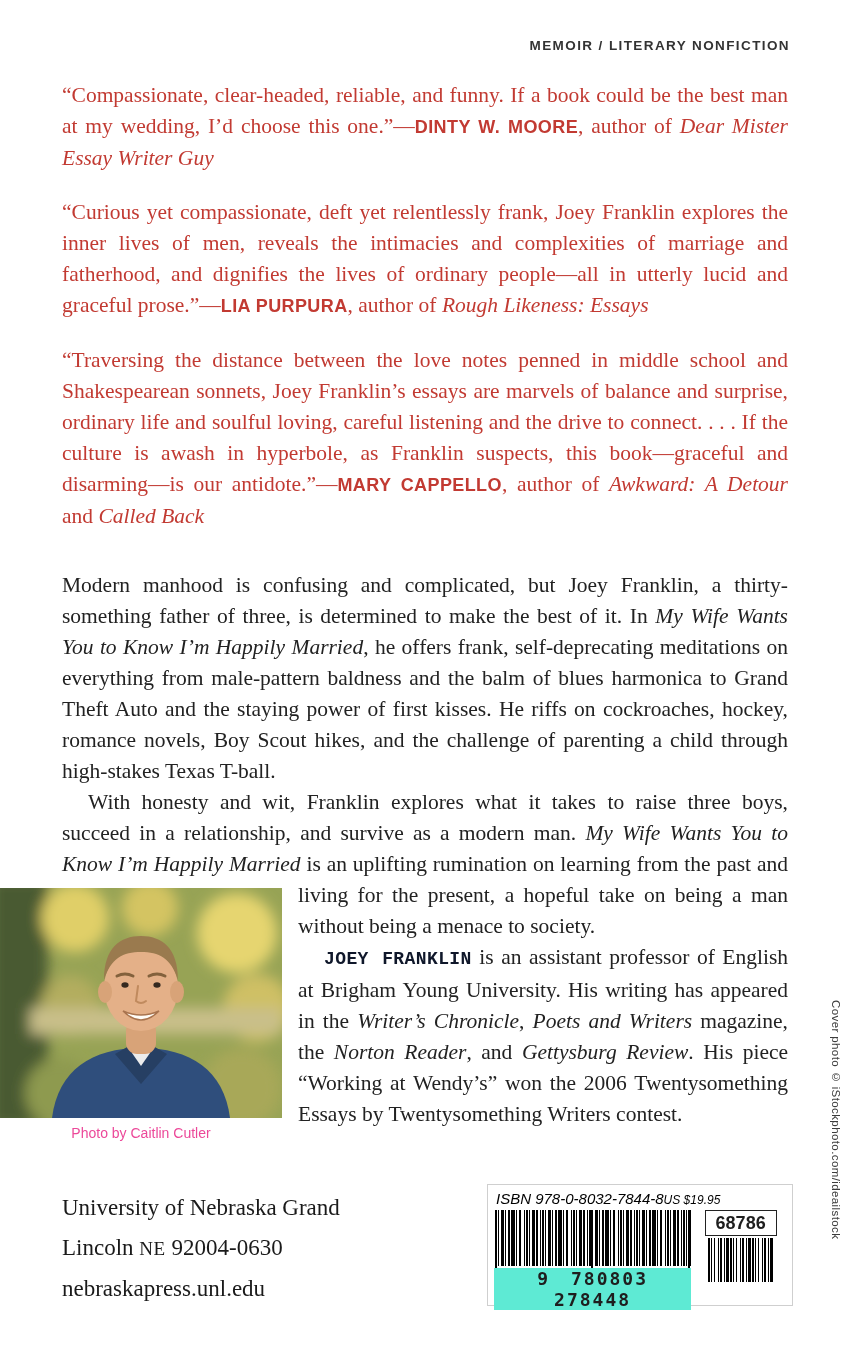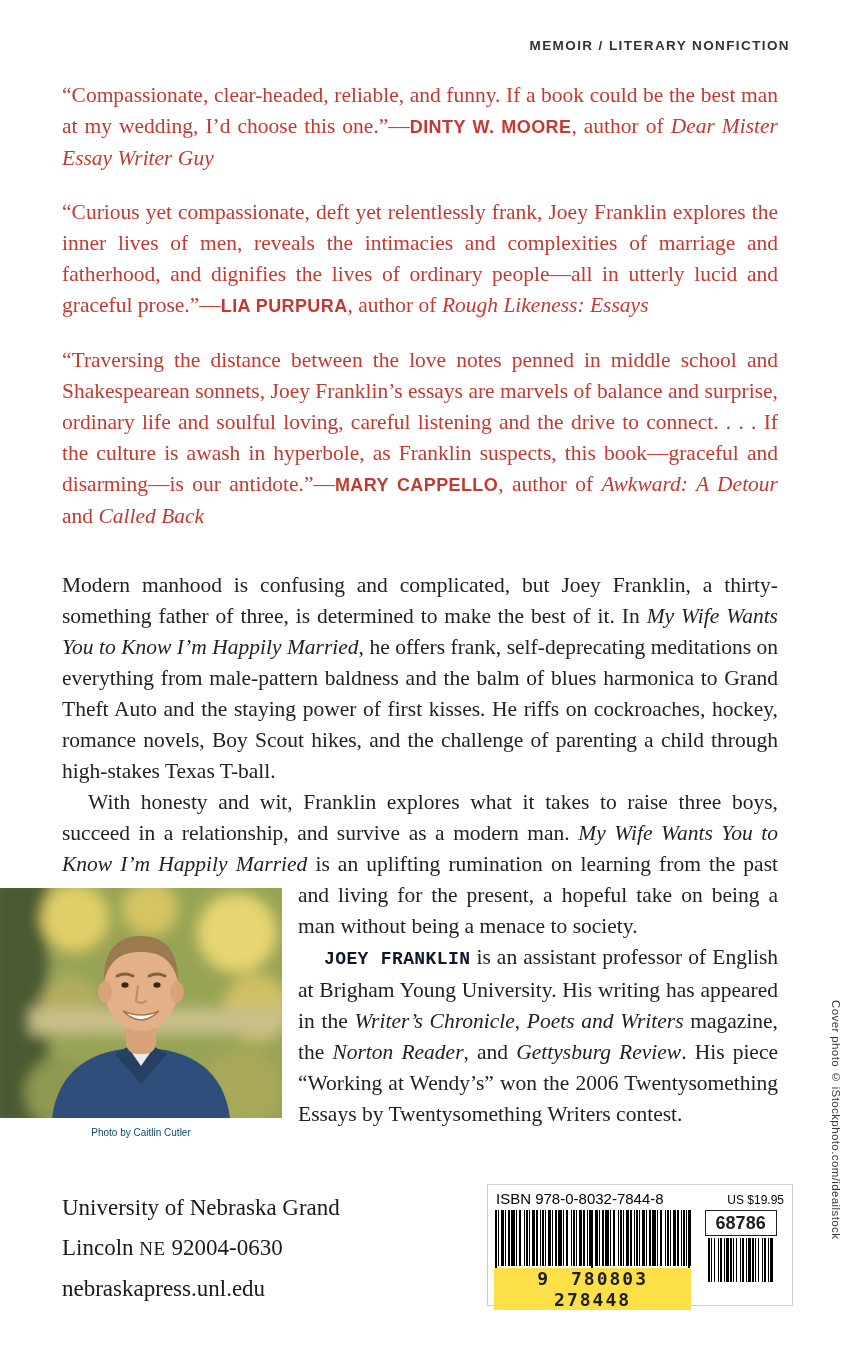--- a/index.html
+++ b/index.html
@@ -7,21 +7,21 @@
   .page {
     position:relative; width:850px; height:1360px; margin:0 auto;
     background:#ffffff; overflow:hidden; color:#1e1e1e;
     font-family:"Liberation Serif", serif;
   }
   .category {
     position:absolute; top:38px; right:60px;
     font-family:"Liberation Sans", sans-serif;
     font-size:13.5px; font-weight:600; letter-spacing:1.4px; color:#333;
   }
-  .content { position:absolute; left:62px; right:72px; top:80px; }
+  .content { position:absolute; left:62px; right:62px; top:80px; }
   .blurb {
     color:#c23a32; font-size:21.5px; line-height:31px;
     text-align:justify; margin-bottom:23px;
   }
   .blurb:last-of-type { margin-bottom:0; }
   .seg-name {
     font-family:"Liberation Sans", sans-serif; font-weight:bold;
     font-size:18px; letter-spacing:0.4px;
   }
   .seg-title { font-style:italic; }
@@ -32,47 +32,47 @@
     font-family:Liberation Mono, monospace; font-weight:bold;
     font-size:18px; letter-spacing:0.4px; color:#0f172a;
   }
   .photo-float {
     float:left; display:block; width:282px;
     margin:8px 16px 2px -62px; text-align:center; text-indent:0;
   }
   .photo-float svg { display:block; }
   .photo-caption {
     display:block; font-family:"Liberation Sans", sans-serif;
-    font-size:10px; color:#0c4a6e; margin-top:6px; line-height:18px;
+    font-size:14px; color:#ec4899; margin-top:6px; line-height:18px;
   }
   .credit {
     position:absolute; top:1000px; right:8px;
     writing-mode:vertical-rl;
     font-family:"Liberation Sans", sans-serif;
     font-size:11.5px; letter-spacing:0.4px; color:#3c3c3c;
   }
   .publisher {
     position:absolute; left:62px; top:1188px;
     font-size:23px; line-height:40px; color:#1a1a1a;
   }
   .publisher .sc { font-size:19px; letter-spacing:0.6px; }
   .barcode-box {
     position:absolute; left:487px; top:1184px; width:306px; height:122px;
     background:#fff; border:1px solid #cfcfcf; padding:4px 6px 0 6px;
     font-family:"Liberation Sans", sans-serif;
   }
-  .bc-row1 { display:flex; justify-content:space-between; align-items:baseline; padding:1px 2px 3px 2px; }
+  .bc-row1 { display:flex; align-items:baseline; padding:1px 2px 3px 2px;font-style:italic; }
   .bc-isbn { font-size:15px; color:#000; }
   .bc-price { font-size:12px; color:#000; }
   .bc-main { display:flex; align-items:flex-start; }
   .bc-left { width:200px; position:relative; text-align:center; }
   .bc-digits {
     font-family:"DejaVu Sans Mono", monospace; font-weight:bold;
     font-size:18px; letter-spacing:2px; word-spacing:8px;
-    margin-top:-12px; background:#fde047; display:inline-block; padding:0 2px;
+    margin-top:-12px; background:#5eead4; display:inline-block; padding:0 2px;
     position:relative;
   }
   .bc-addon { width:92px; margin-left:4px; text-align:center; }
   .addon-num {
     display:inline-block; border:1.5px solid #222; padding:0 10px;
     font-weight:bold; font-size:18px; line-height:24px; margin-bottom:2px;
   }
 </style>
 </head>
 <body>

